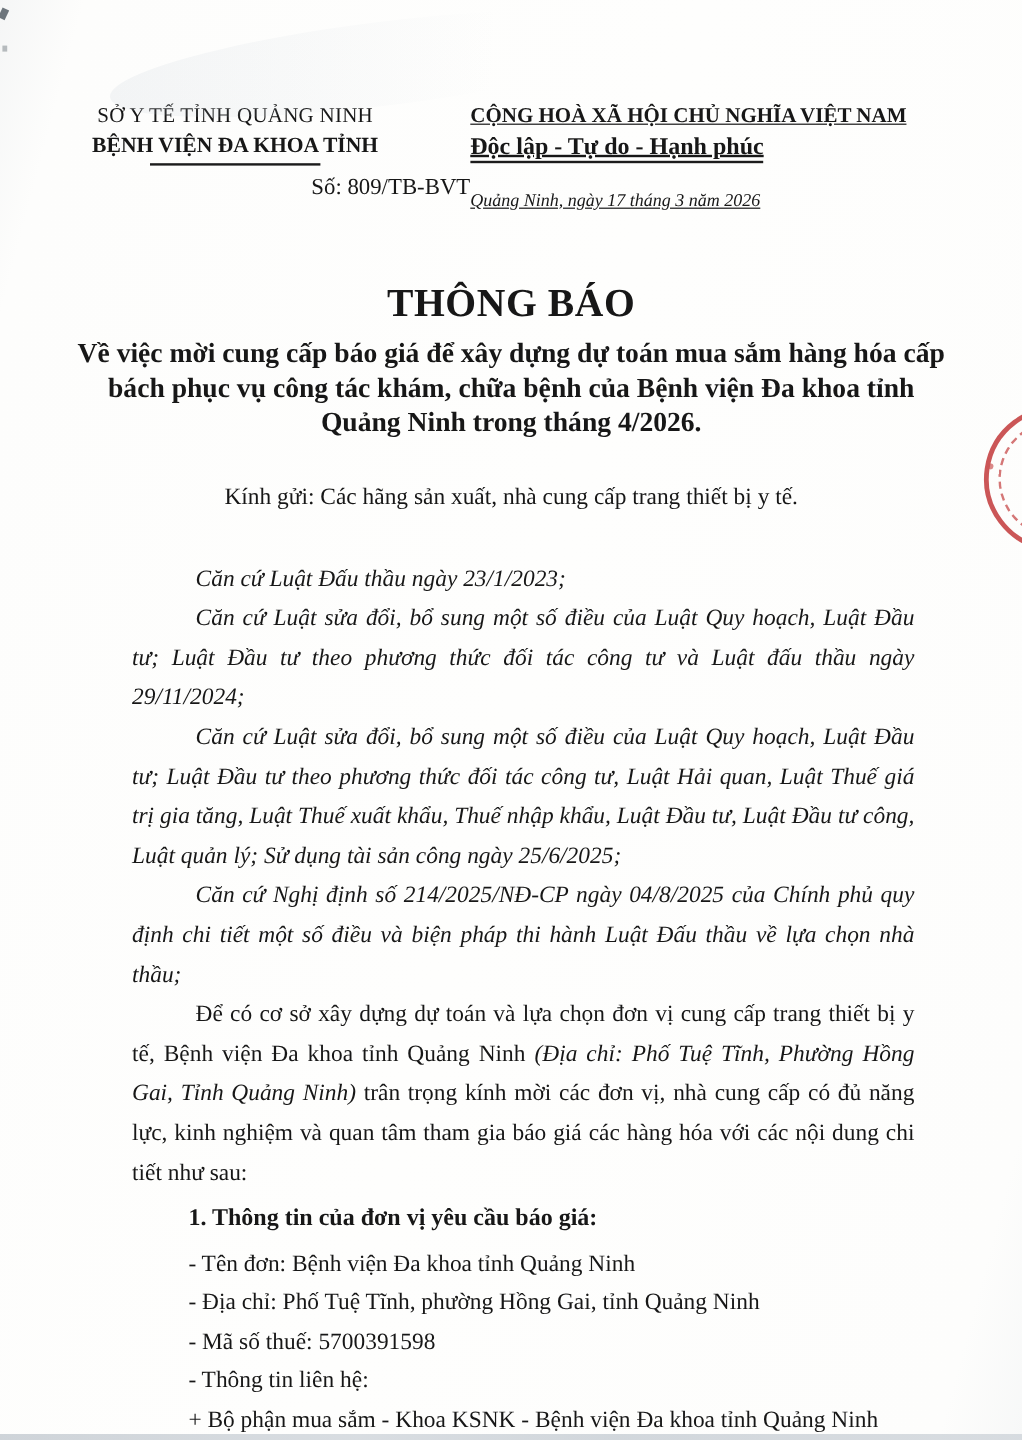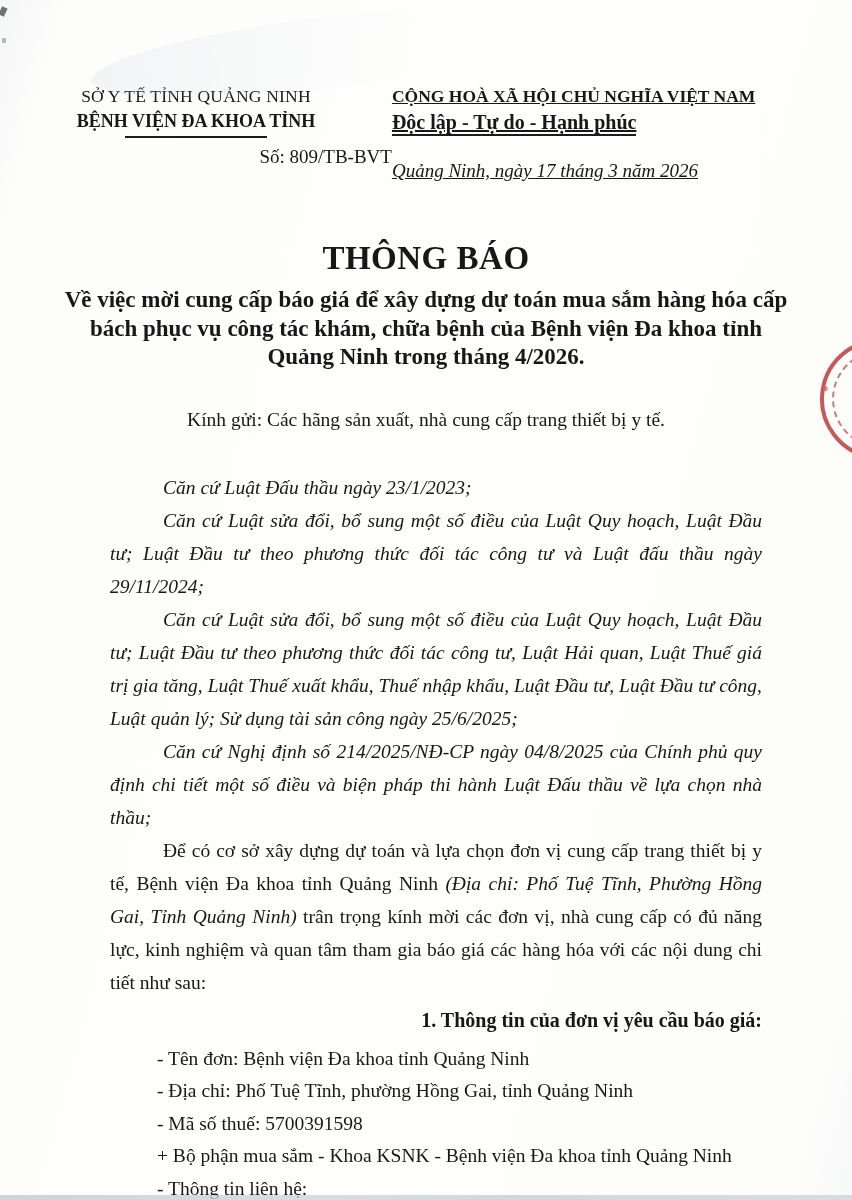--- a/index.html
+++ b/index.html
@@ -32,33 +32,33 @@
   .header-left { width:46%; text-align:center; }
   .dept { font-size:17.5px; letter-spacing:.2px; }
   .org { font-size:18px; font-weight:bold; margin-top:4px; }
   .u-left { width:142px; border-bottom:2px solid #1c1c1c; margin:4px auto 0; }
   .doc-number { font-size:19px; margin-top:8px;text-align:right; }
 
   .header-right { width:54%; text-align:left;text-decoration:underline; }
   .national { font-size:17.5px; font-weight:bold; }
   .motto { font-size:20px; font-weight:bold; margin-top:4px; }
   .motto span { border-bottom:2px solid #1c1c1c; padding-bottom:1px; }
-  .dateline { font-size:19px; font-style:italic; margin-top:26px; }
+  .dateline { font-size:15px; font-style:italic; margin-top:26px; }
 
   .title-block { margin-top:58px; text-align:center; }
   .doc-title { font-size:33px; font-weight:bold; letter-spacing:.5px; }
   .subtitle { font-size:23px; font-weight:bold; line-height:28.5px; margin-top:9px; }
 
   .salutation { text-align:center; margin-top:37px; font-size:19.5px; }
 
   .body { padding:0 90px 0 110px; margin-top:40px; font-size:19.5px; }
   .recital { font-style:italic; text-align:justify; text-indent:53px; line-height:33px; }
   .intro { text-align:justify; text-indent:53px; line-height:33px; }
   .intro .addr { font-style:italic; }
-  .sec-heading { font-weight:bold; font-size:20px; line-height:33px; margin:5px 0 6px 47px;text-align:right; }
+  .sec-heading { font-weight:bold; font-size:20px; line-height:33px; margin:5px 0 6px 47px; }
   .item { margin-left:47px; line-height:32.5px; }
 
   .stamp {
     position:absolute; left:820px; top:338px; width:122px; height:122px;
     border-radius:50%; border:4px solid var(--stamp-color);
     opacity:.8; transform:rotate(8deg);
   }
   .stamp::before {
     content:""; position:absolute; inset:8px; border-radius:50%;
     border:2.5px dashed var(--stamp-color); opacity:.8;
@@ -107,21 +107,21 @@
     <p class="recital">Căn cứ Luật sửa đổi, bổ sung một số điều của Luật Quy hoạch, Luật Đầu tư; Luật Đầu tư theo phương thức đối tác công tư và Luật đấu thầu ngày 29/11/2024;</p>
     <p class="recital">Căn cứ Luật sửa đổi, bổ sung một số điều của Luật Quy hoạch, Luật Đầu tư; Luật Đầu tư theo phương thức đối tác công tư, Luật Hải quan, Luật Thuế giá trị gia tăng, Luật Thuế xuất khẩu, Thuế nhập khẩu, Luật Đầu tư, Luật Đầu tư công, Luật quản lý; Sử dụng tài sản công ngày 25/6/2025;</p>
     <p class="recital">Căn cứ Nghị định số 214/2025/NĐ-CP ngày 04/8/2025 của Chính phủ quy định chi tiết một số điều và biện pháp thi hành Luật Đấu thầu về lựa chọn nhà thầu;</p>
 
     <p class="intro"><span>Để có cơ sở xây dựng dự toán và lựa chọn đơn vị cung cấp trang thiết bị y tế, Bệnh viện Đa khoa tỉnh Quảng Ninh </span><span class="addr">(Địa chỉ: Phố Tuệ Tĩnh, Phường Hồng Gai, Tỉnh Quảng Ninh)</span><span> trân trọng kính mời các đơn vị, nhà cung cấp có đủ năng lực, kinh nghiệm và quan tâm tham gia báo giá các hàng hóa với các nội dung chi tiết như sau:</span></p>
 
     <div class="sec-heading">1. Thông tin của đơn vị yêu cầu báo giá:</div>
     <div class="item">- Tên đơn: Bệnh viện Đa khoa tỉnh Quảng Ninh</div>
     <div class="item">- Địa chỉ: Phố Tuệ Tĩnh, phường Hồng Gai, tỉnh Quảng Ninh</div>
     <div class="item">- Mã số thuế: 5700391598</div>
+    <div class="item">- Thông tin liên hệ:</div>
     <div class="item">+ Bộ phận mua sắm - Khoa KSNK - Bệnh viện Đa khoa tỉnh Quảng Ninh</div>
-    <div class="item">- Thông tin liên hệ:</div>
     <div class="item">+ Người liên hệ: Bà Nguyễn Thị Thu Phương</div>
   </div>
 
   <div class="stamp"></div>
   <div class="bottom-edge"></div>
 
 </div>
 
 </body></html>

